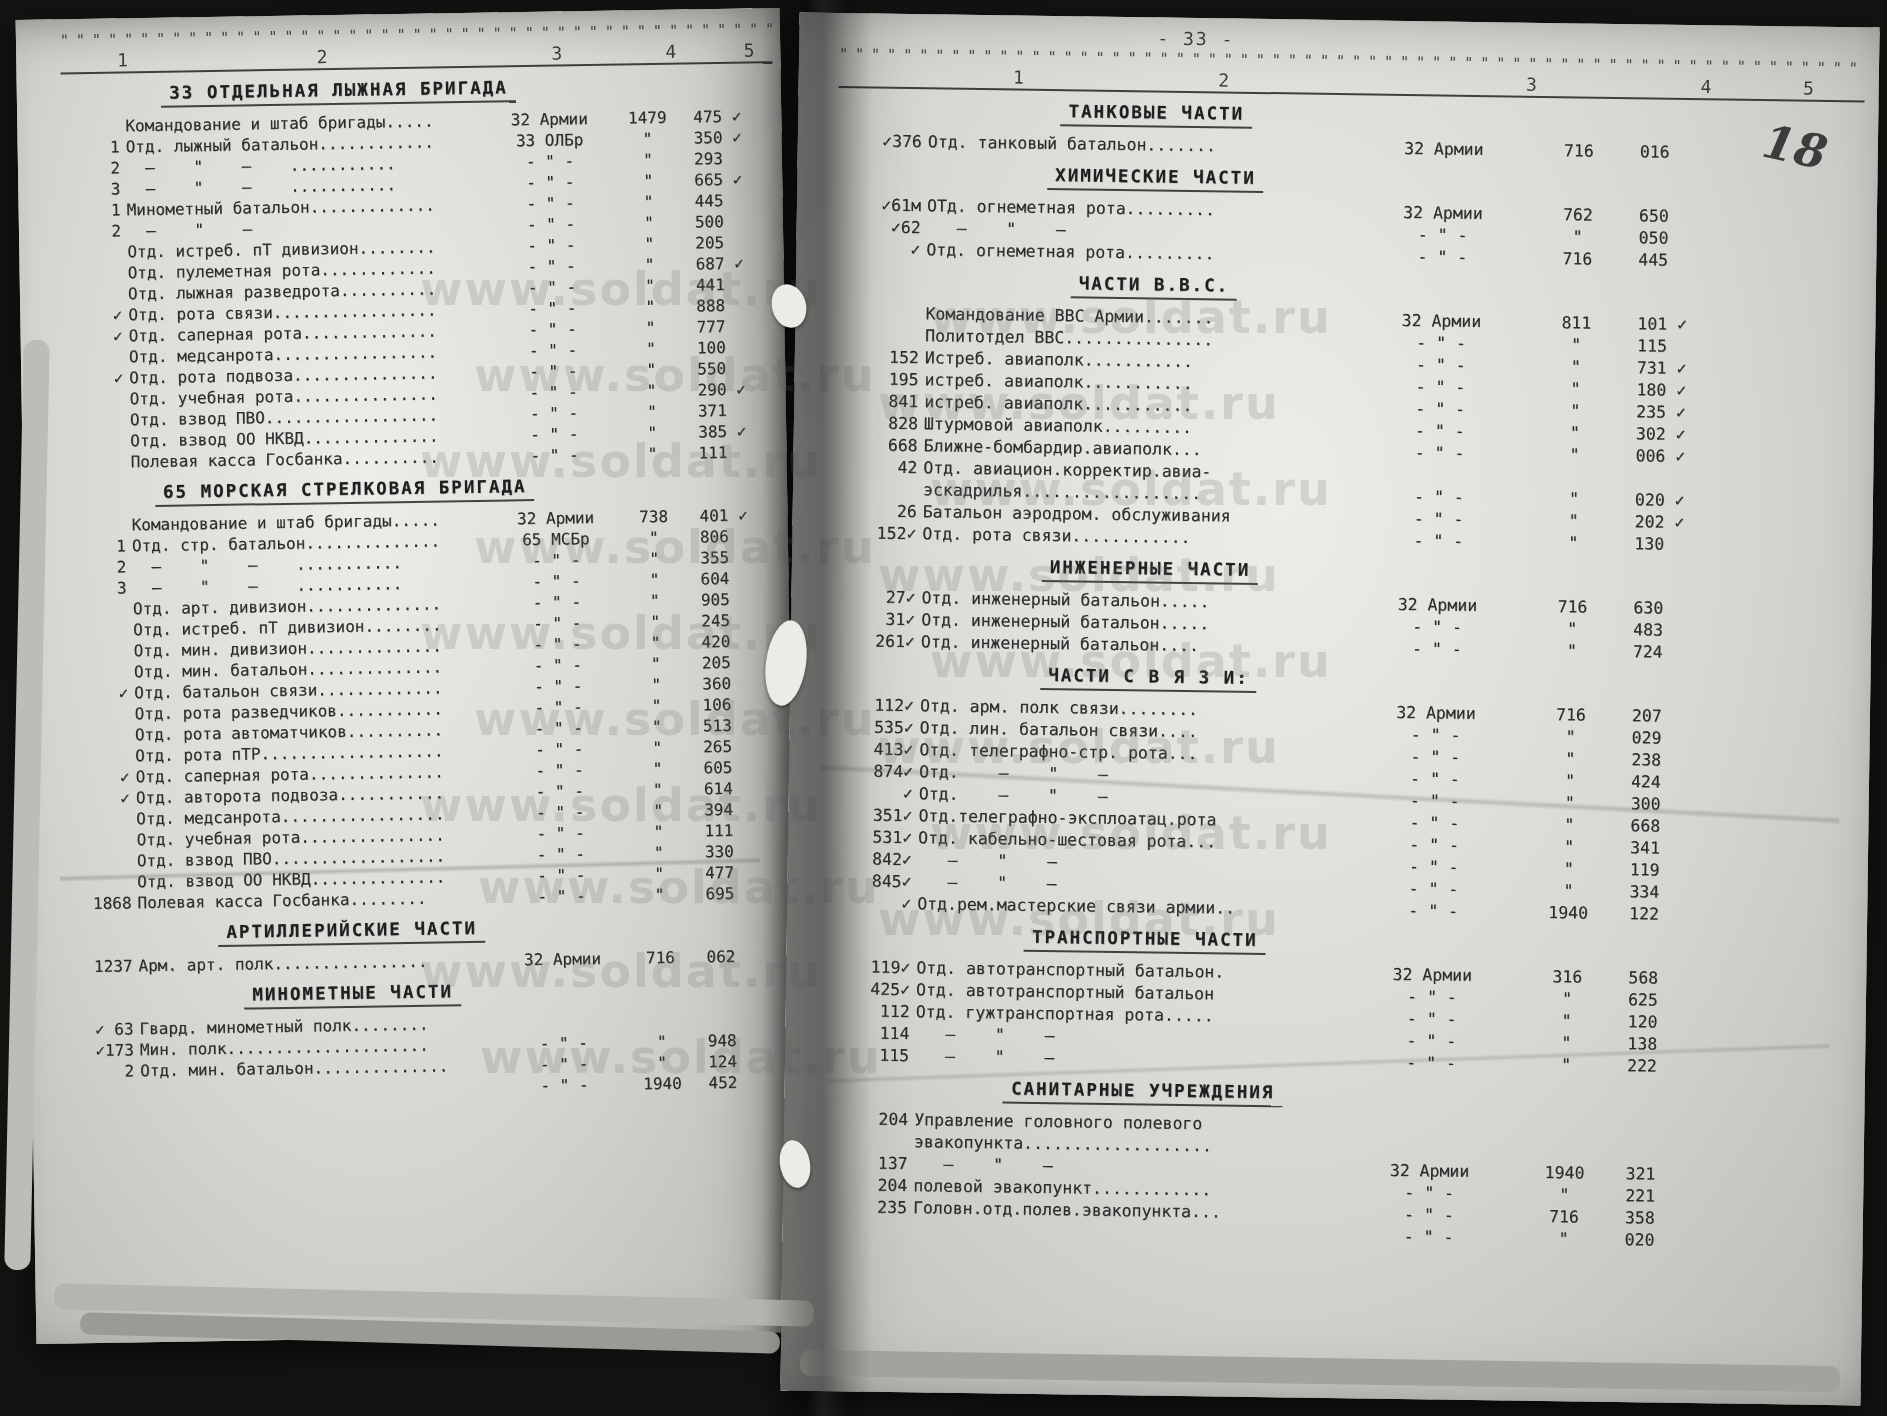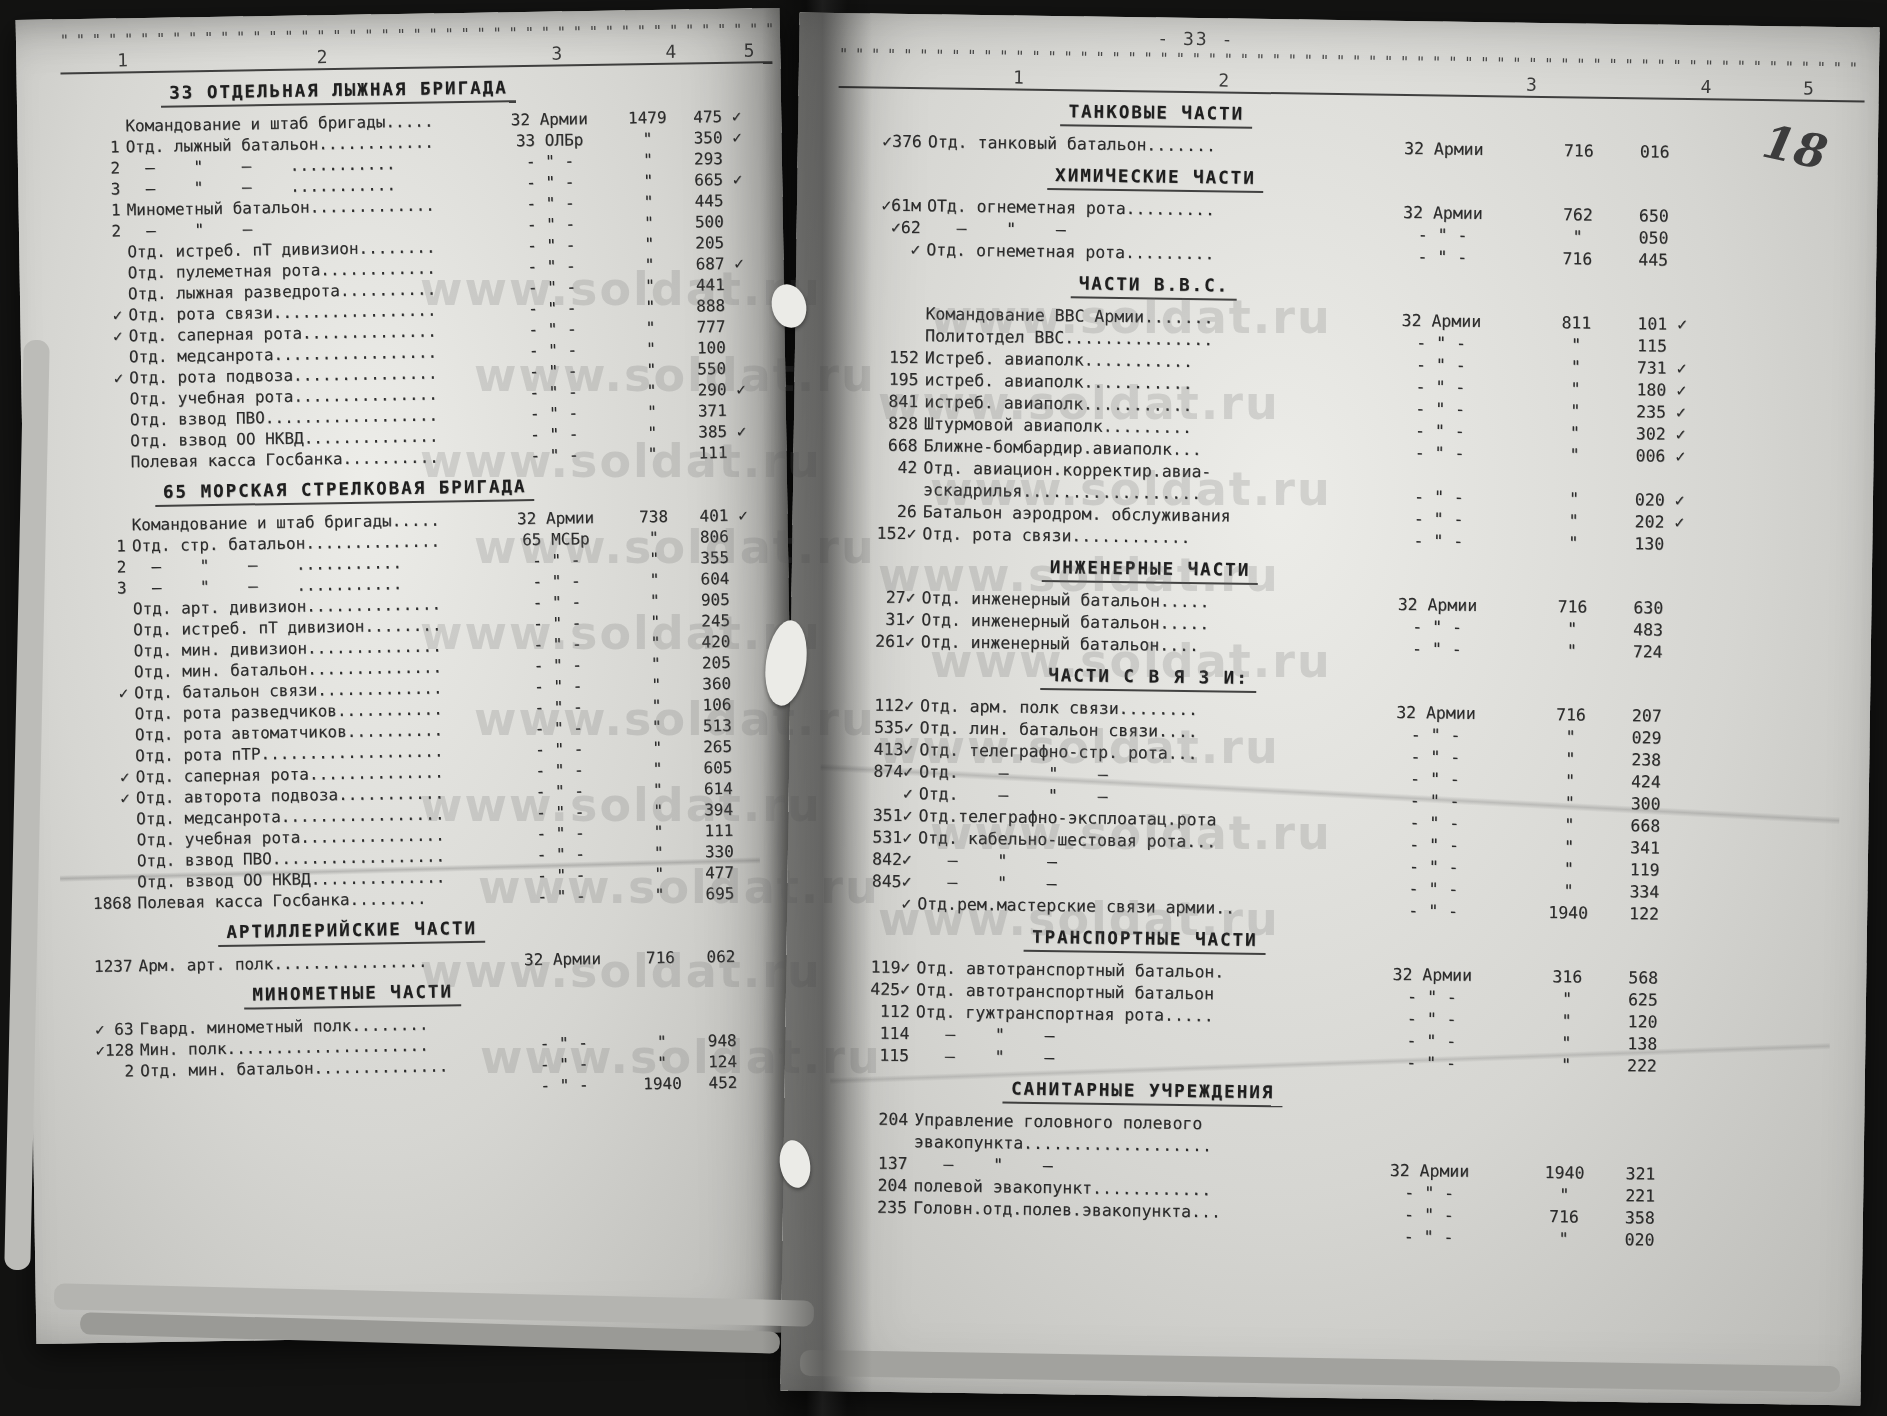--- a/index.html
+++ b/index.html
@@ -371,21 +371,21 @@
         <div class="section">
           <div class="sec-title-wrap"><div class="sec-title">МИНОМЕТНЫЕ ЧАСТИ</div></div>
           <div class="row">
             <span class="c c1">✓ 63</span>
             <span class="c c2">Гвард. минометный полк........</span>
             <span class="c c3"></span>
             <span class="c c4"></span>
             <span class="c c5"></span>
           </div>
           <div class="row">
-            <span class="c c1">✓128</span>
+            <span class="c c1">✓173</span>
             <span class="c c2">Мин. полк.....................</span>
             <span class="c c3">- " -</span>
             <span class="c c4">"</span>
             <span class="c c5">948</span>
           </div>
           <div class="row">
             <span class="c c1">2</span>
             <span class="c c2">Отд. мин. батальон..............</span>
             <span class="c c3">- " -</span>
             <span class="c c4">"</span>

